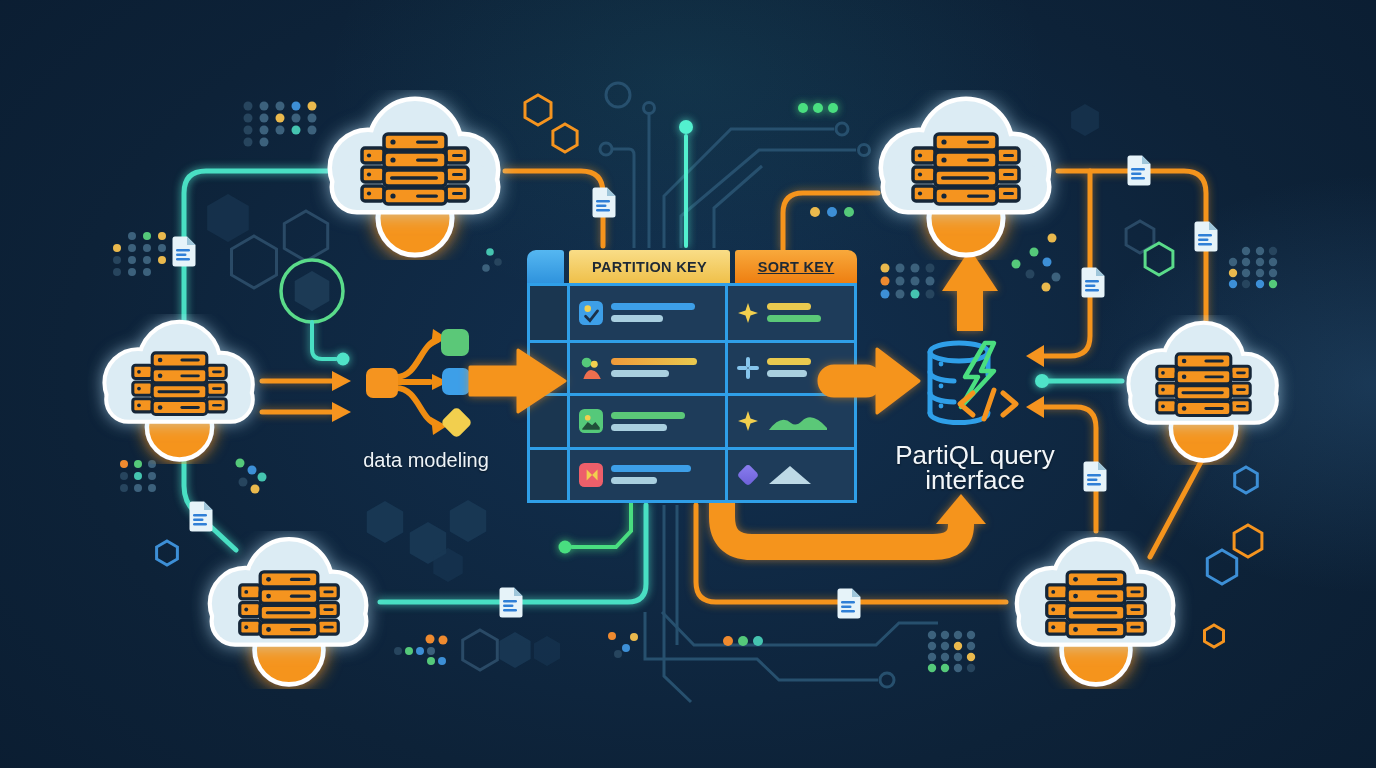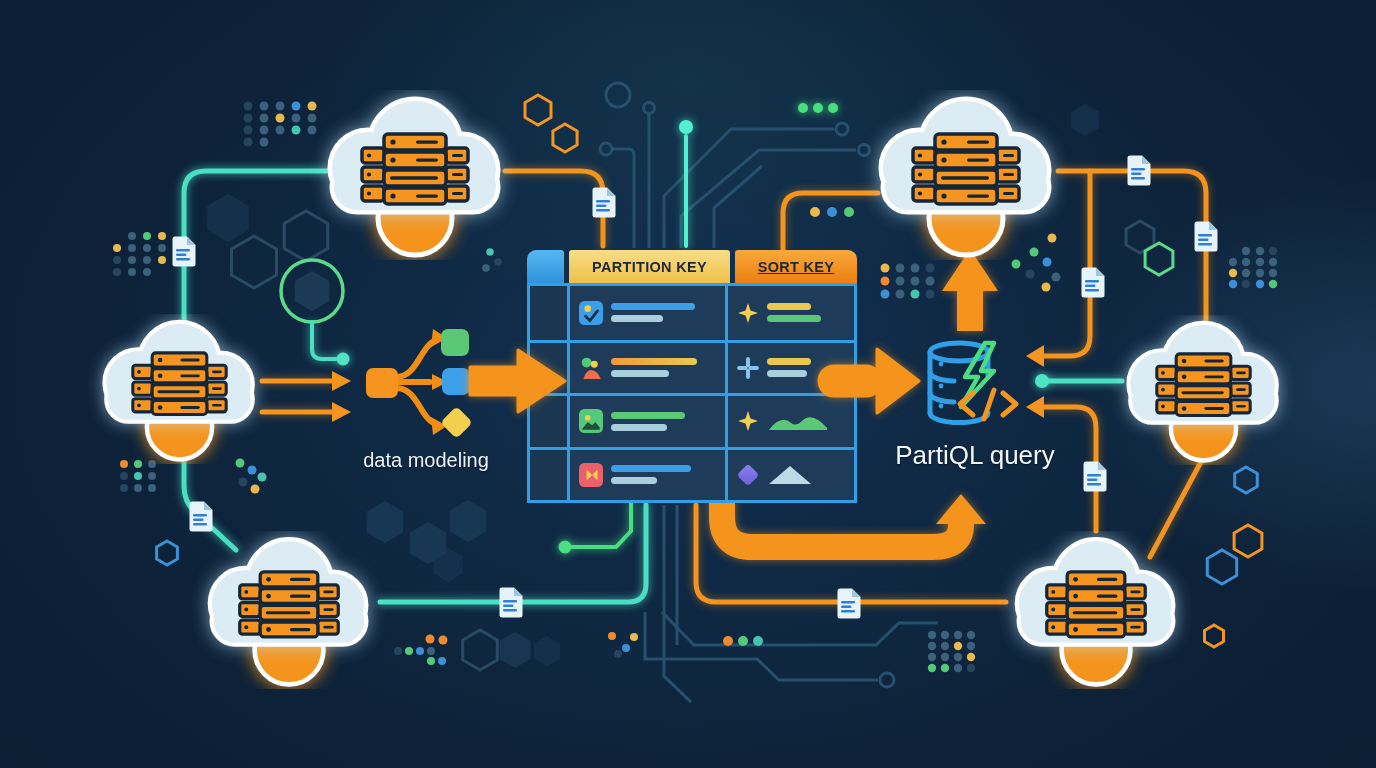--- a/index.html
+++ b/index.html
@@ -533,15 +533,16 @@
     <g>
       <rect x="819" y="366" width="62" height="30" rx="15"></rect>
       <polygon points="877,349 877,413 919,381"></polygon>
     </g>
   </g>
 </svg>
 
 <div class="dm-label">data modeling</div>
 <div class="pq-label">
   <div>PartiQL query</div>
+  <div>interface</div>
 </div>
 
 </div>
 
 </body></html>

